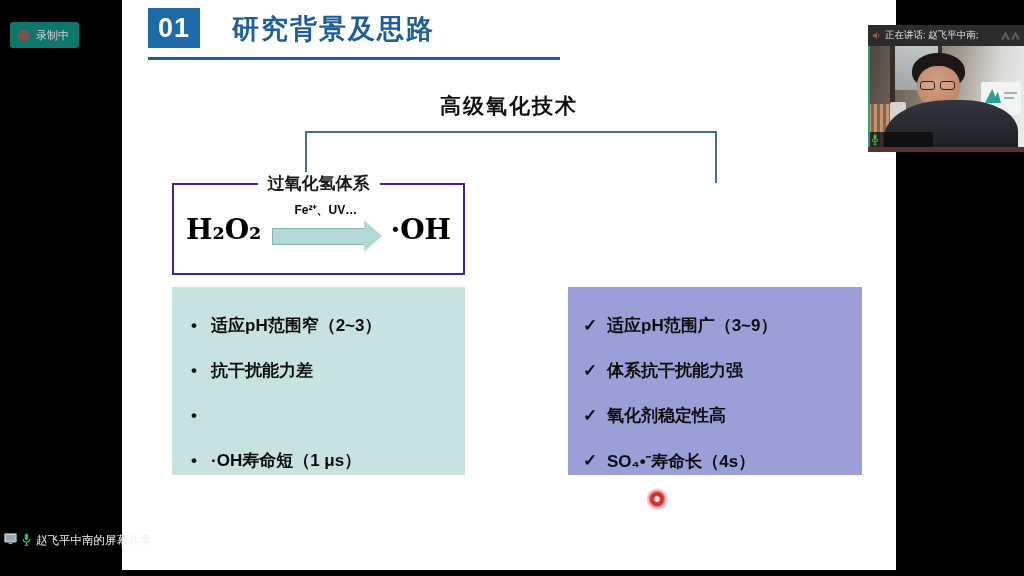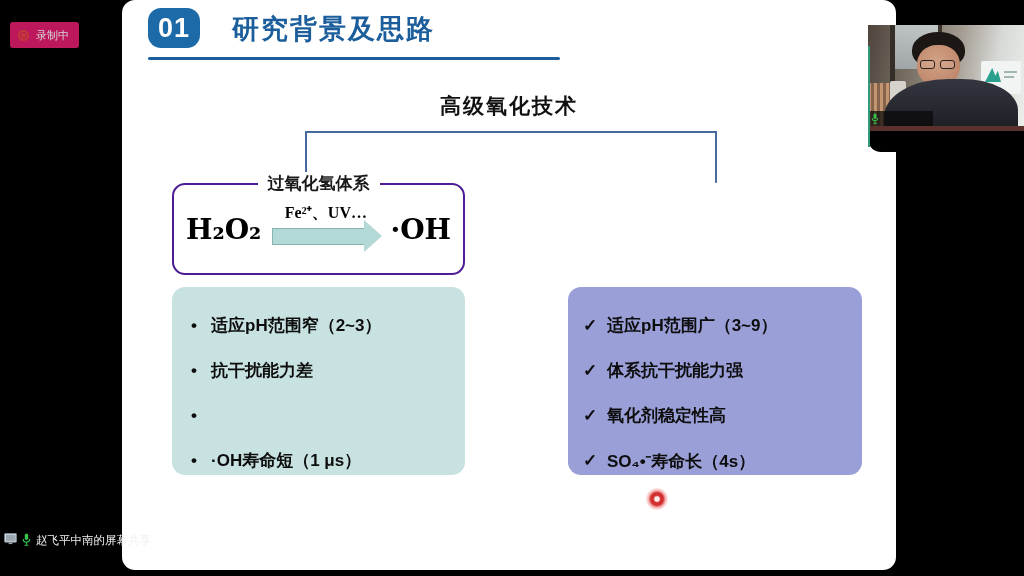--- a/index.html
+++ b/index.html
@@ -1,18 +1,18 @@
 <!DOCTYPE html>
 <html><head>
 <meta charset="utf-8">
 <style>
   * { margin:0; padding:0; box-sizing:border-box; }
   html,body { width:1024px; height:576px; background:#000; overflow:hidden;
               font-family:"Liberation Sans", sans-serif; }
-  .abs { position:absolute;border-radius:13px; }
+  .abs { position:absolute; }
   #canvas { position:relative; width:1024px; height:576px; background:#000; }
 
   
   #slide { left:122px; top:0; width:774px; height:570px; background:#ffffff; }
 
   .section-badge { left:26px; top:8px; width:52px; height:40px; background:#1d6aa8;
     color:#fff; font-size:27px; font-weight:bold; display:flex; align-items:center;
     justify-content:center; letter-spacing:1px; }
   .slide-title { left:110px; top:11px; font-size:27px; font-weight:bold; color:#1b5e9b;
     letter-spacing:2px; }
@@ -32,22 +32,22 @@
   .system-label { position:absolute; top:-13px; left:50%; transform:translateX(-50%);
     background:#fff; padding:0 10px; font-size:17px; font-weight:600; color:#1a1a1a;
     white-space:nowrap; }
   .reaction { position:absolute; inset:0; display:flex; align-items:center;
     justify-content:flex-start; padding:0 12px; }
   .formula { font-family:"DejaVu Serif","Liberation Serif",serif; font-weight:bold;
     font-size:28px; color:#000; white-space:nowrap; }
   .formula .sup { font-size:16px; vertical-align:9px; }
   .rxn-arrow { position:relative; flex:1; margin:0 8px; height:44px; }
   .arrow-label { position:absolute; top:-6px; left:0; right:0; text-align:center;
-    font-family:Liberation Serif, serif; font-weight:bold;
-    font-size:16px; color:#000; white-space:nowrap; }
+    font-family:Liberation Sans, sans-serif; font-weight:bold;
+    font-size:12px; color:#000; white-space:nowrap; }
   .arrow-shaft { position:absolute; left:4px; right:16px; top:22px; height:15px; }
   .arrow-head { position:absolute; right:0; top:13px; width:0; height:0;
     border-top:16px solid transparent; border-bottom:16px solid transparent; }
   .teal .arrow-shaft { background:#b3d9d6; box-shadow:0 0 0 1px #86b6b2; }
   .teal .arrow-head { border-left:18px solid #b3d9d6; }
   .purp .arrow-shaft { background:#9ba3d8; }
   .purp .arrow-head { border-left:18px solid #9ba3d8; }
 
   .panel { top:287px; height:188px; padding:16px 0 0 14px; }
   .panel.lft { left:50px; width:293px; background:#c7e2e1; }
@@ -55,21 +55,21 @@
   .panel-row { display:flex; align-items:center; height:45px; gap:9px;
     font-size:17px; font-weight:600; color:#0d0d0d; }
   .panel-row .mark { width:16px; text-align:center; flex:0 0 auto; }
   .panel-row .pt { white-space:nowrap; }
 
   .laser { left:646px; top:488px; width:22px; height:22px; border-radius:50%;
     background:radial-gradient(circle, #ffe9e9 0 14%, #d32f2f 24% 40%,
       rgba(235,90,90,.45) 55%, rgba(240,120,120,.15) 70%, transparent 78%); }
 
   
-  .rec-pill { left:10px; top:22px; height:26px; padding:0 10px 0 8px; background:#be185d;
+  .rec-pill { left:10px; top:22px; height:26px; padding:0 10px 0 8px; background:#0f766e;
     border-radius:3px; display:flex; align-items:center; gap:7px; }
   .rec-dot { width:11px; height:11px; border:2px solid #c13a34; border-radius:50%;
     display:flex; align-items:center; justify-content:center; }
   .rec-dot span { width:5px; height:5px; background:#c13a34; border-radius:50%; }
   .rec-text { font-size:11px; color:#d6d6d6; }
 
   
   .vwin { left:868px; top:25px; width:156px; height:127px; background:#000; }
   .vw-header { height:21px; background:#2c2c2e; display:flex; align-items:center;
     gap:4px; padding:0 4px; }
@@ -188,20 +188,33 @@
       <div class="panel-row">
         <span class="mark">✓</span>
         <span class="pt">SO₄•⁻寿命长（4s）</span>
       </div>
     </div>
   </div>
 
   <div class="abs laser"></div>
 
   <div class="abs vwin">
+    <div class="vw-header">
+      <span class="icon spk">
+        <svg width="9" height="9" viewBox="0 0 10 10">
+            <path d="M1 3.5h2l2.5-2.3v7.6L3 6.5H1z" fill="#9b5a4a"></path>
+            <path d="M7 3.2a2.6 2.6 0 010 3.6" stroke="#9b5a4a" stroke-width="1" fill="none"></path>
+          </svg>
+      </span>
+      <span class="vw-title">正在讲话: 赵飞平中南;</span>
+      <span class="vw-logo">
+          <i></i>
+          <i></i>
+        </span>
+    </div>
     <div class="vw-body">
       <div class="scene-wall"></div>
       <div class="scene-window"></div>
       <div class="scene-frame1"></div>
       <div class="scene-frame2"></div>
       <div class="scene-blinds"></div>
       <div class="scene-unit"></div>
       <div class="scene-sign">
           <i></i>
           <b></b>

